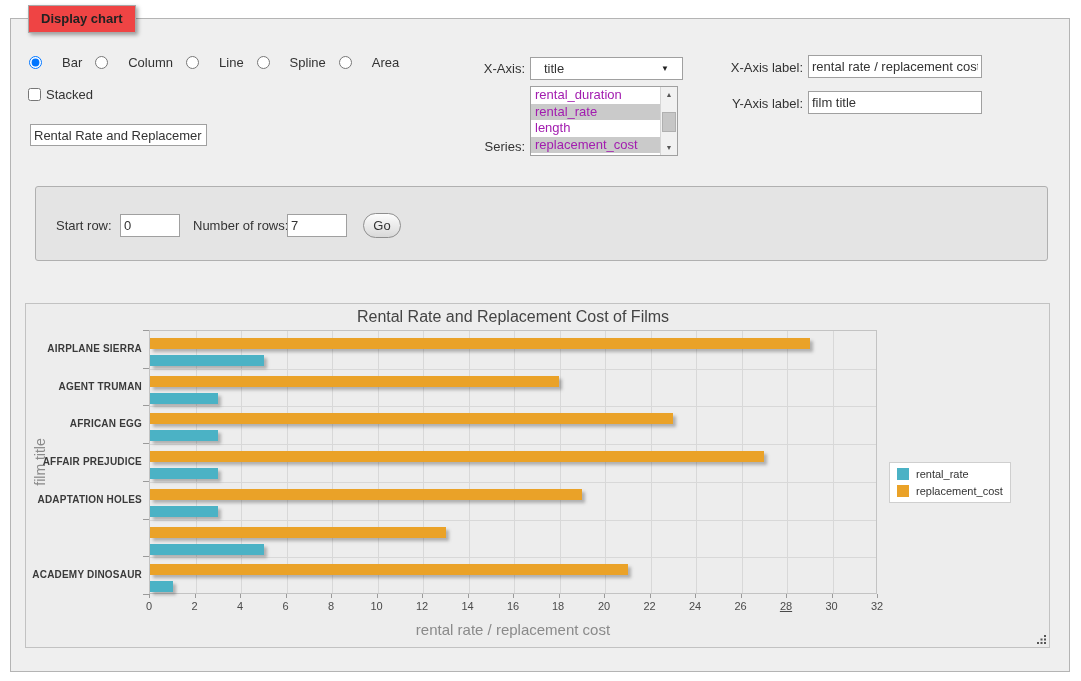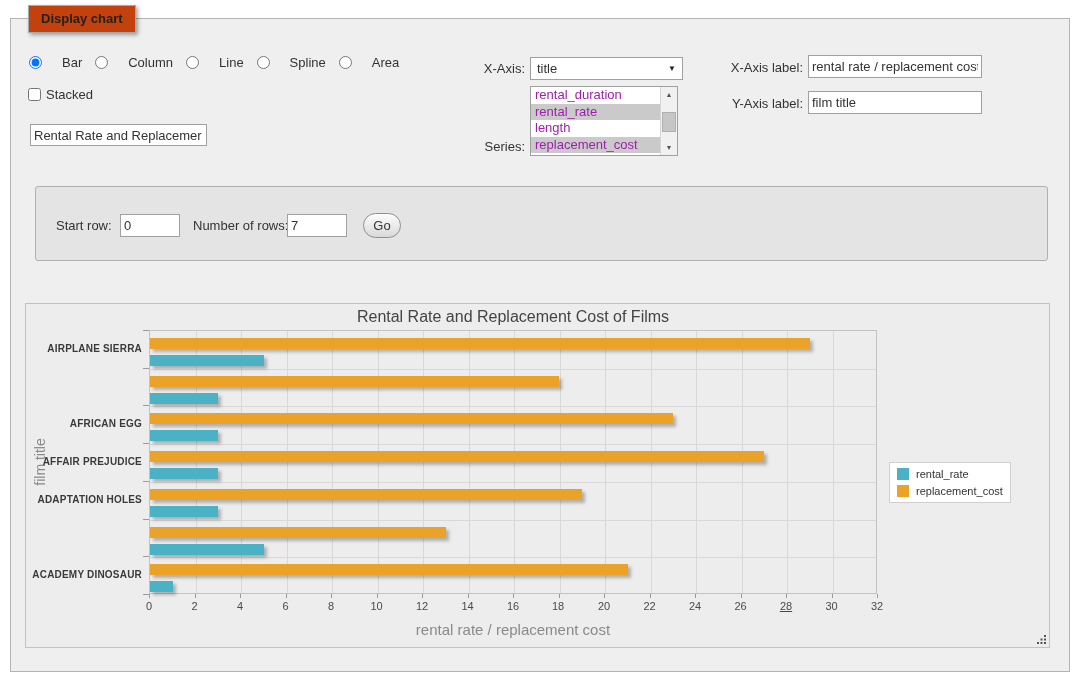--- a/index.html
+++ b/index.html
@@ -8,39 +8,39 @@
     position:relative; width:1081px; height:681px; overflow:hidden;
     font-family:"Liberation Sans", sans-serif; font-size:13px; color:#333;
     background:#fff;
   }
   .fs-bg {
     position:absolute; left:10px; top:18px; width:1060px; height:654px;
     background:#efefef; border:1px solid #b4b4b4;
   }
   .legend-box {
     position:absolute; left:28px; top:5px; height:28px; padding:0 12px;
-    background:#c2410c; border:1px solid #a8a8a8; line-height:26px;
+    background:#ef4444; border:1px solid #a8a8a8; line-height:26px;
     font-weight:bold; font-size:13px; color:#222;
     box-shadow:2px 2px 4px rgba(0,0,0,0.35); z-index:5;
   }
   .radio-row { position:absolute; left:29px; top:55px; display:flex; gap:13px; align-items:center; }
   .radio-item { display:flex; align-items:center; gap:20px; color:#333; }
   .radio-item input { width:13px; height:13px; margin:0; }
   .check-row { position:absolute; left:28px; top:87px; display:flex; align-items:center; gap:5px; }
   .check-row input { width:13px; height:13px; margin:0; }
   .txt {
     position:absolute; background:#fff; border:1px solid #a0a0a0;
     font-family:"Liberation Sans", sans-serif; font-size:13px; color:#333;
     padding:0 3px; height:23px;
   }
   .lbl { position:absolute; text-align:right; color:#333; font-size:13px; }
   .fake-select {
     position:absolute; left:530px; top:57px; width:153px; height:23px;
     background:#fff; border:1px solid #a0a0a0; display:flex; align-items:center;
-    padding:0 6px; cursor:default;
+    padding:0 13px; cursor:default;
   }
   .fake-select .val { flex:1; color:#333; }
   .sel-arrow { font-size:8px; color:#222; }
   .listbox {
     position:absolute; left:530px; top:86px; width:148px; height:70px;
     background:#fff; border:1px solid #a0a0a0; display:flex; overflow:hidden;
   }
   .lb-items { flex:1; }
   .list-option { height:16.5px; line-height:16.5px; padding-left:4px; font-size:13px; color:#a21caf;
     white-space:nowrap; overflow:hidden; }
@@ -164,20 +164,21 @@
     <div class="go-btn">Go</div>
   </div>
 
   <div class="chart-panel">
     <div class="chart-title">Rental Rate and Replacement Cost of Films</div>
     <div class="ylabel">
       <span>film title</span>
     </div>
     <div class="ylabels">
         <div class="ycat" style="top: 0px; height: 37.7143px; line-height: 37.7143px;">AIRPLANE SIERRA</div>
+        <div class="ycat" style="top: 37.7143px; height: 37.7143px; line-height: 37.7143px;">AGENT TRUMAN</div>
         <div class="ycat" style="top: 75.4286px; height: 37.7143px; line-height: 37.7143px;">AFRICAN EGG</div>
         <div class="ycat" style="top: 113.143px; height: 37.7143px; line-height: 37.7143px;">AFFAIR PREJUDICE</div>
         <div class="ycat" style="top: 150.857px; height: 37.7143px; line-height: 37.7143px;">ADAPTATION HOLES</div>
         <div class="ycat" style="top: 226.286px; height: 37.7143px; line-height: 37.7143px;">ACADEMY DINOSAUR</div>
       </div>
     <div class="plot">
         <div class="gridline-v" style="left: 45.5px;"></div>
         <div class="gridline-v" style="left: 91px;"></div>
         <div class="gridline-v" style="left: 136.5px;"></div>
         <div class="gridline-v" style="left: 182px;"></div>

